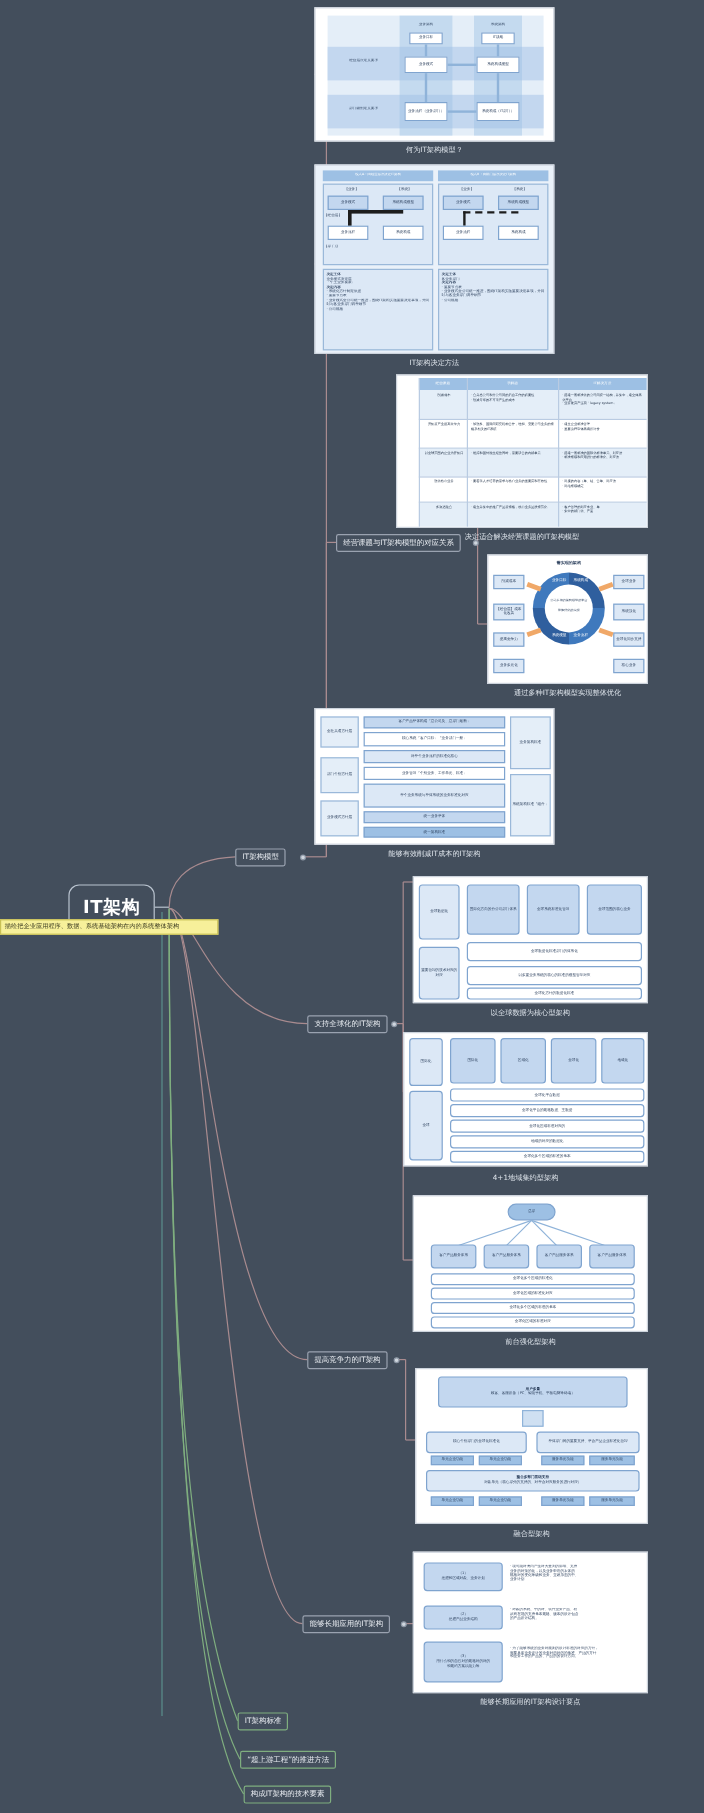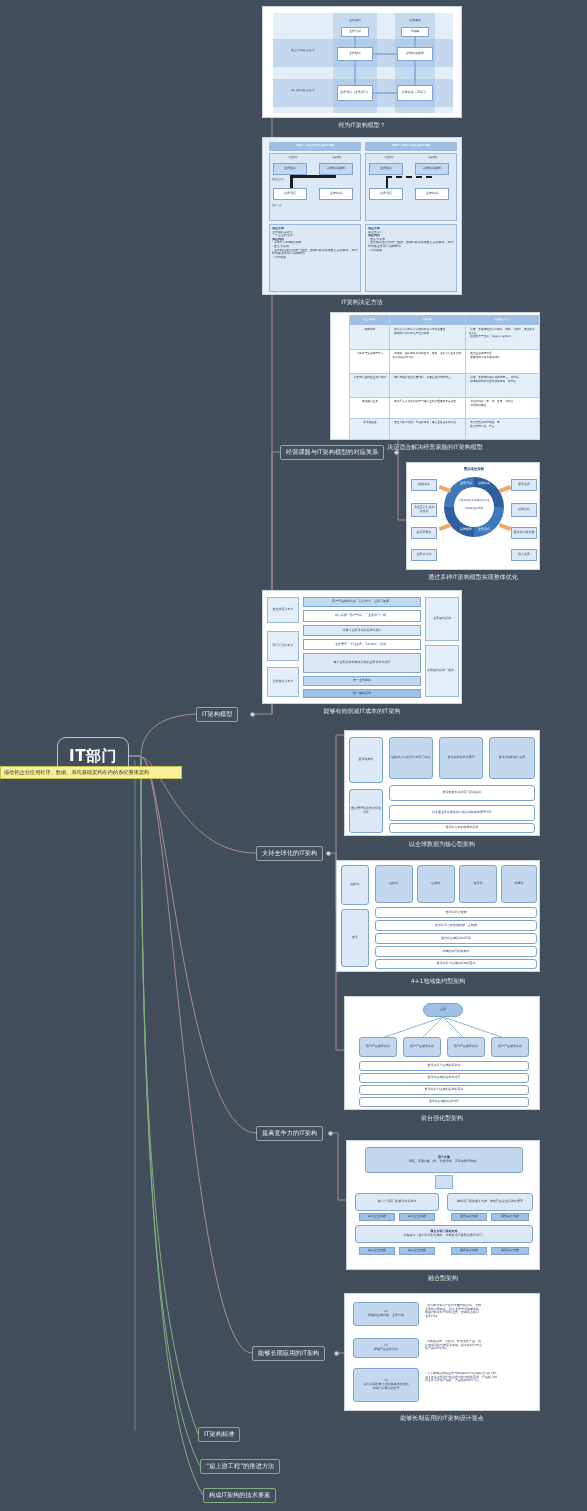--- a/index.html
+++ b/index.html
@@ -139,21 +139,21 @@
     <path d="M141,757 C165,757 185,1133 256,1133" stroke="#a98b8f" stroke-width="1" fill="none"></path>
     <path d="M330,1133 L338,1133" stroke="#a98b8f" stroke-width="1" fill="none"></path>
     <path d="M338,1133 L338,1200" stroke="#a98b8f" stroke-width="1" fill="none"></path>
     <path d="M338,1200 L346,1200" stroke="#a98b8f" stroke-width="1" fill="none"></path>
 
     <path d="M141,757 C170,757 190,1353 252,1353" stroke="#a98b8f" stroke-width="1" fill="none"></path>
     <path d="M336,1353 L344,1353" stroke="#a98b8f" stroke-width="1" fill="none"></path>
   </svg>
 
   <div class="root-node">
-    <span>IT部门</span>
+    <span>IT架构</span>
   </div>
   <div class="root-note">描绘把企业应用程序、数据、系统基础架构在内的系统整体架构</div>
 
   <div class="card" style="left:262px;top:6px;width:200px;height:112px;">
     <div class="band light" style="left:10px;top:6px;width:180px;height:100px;"></div>
     <div class="band" style="left:10px;top:32px;width:180px;height:28px;"></div>
     <div class="band" style="left:10px;top:72px;width:180px;height:28px;"></div>
     <div class="band dark" style="left:70px;top:6px;width:44px;height:100px;opacity:.45;"></div>
     <div class="band dark" style="left:132px;top:6px;width:40px;height:100px;opacity:.45;"></div>
     <div class="lbl" style="left:72px;top:12px;width:40px;">业务架构</div>

